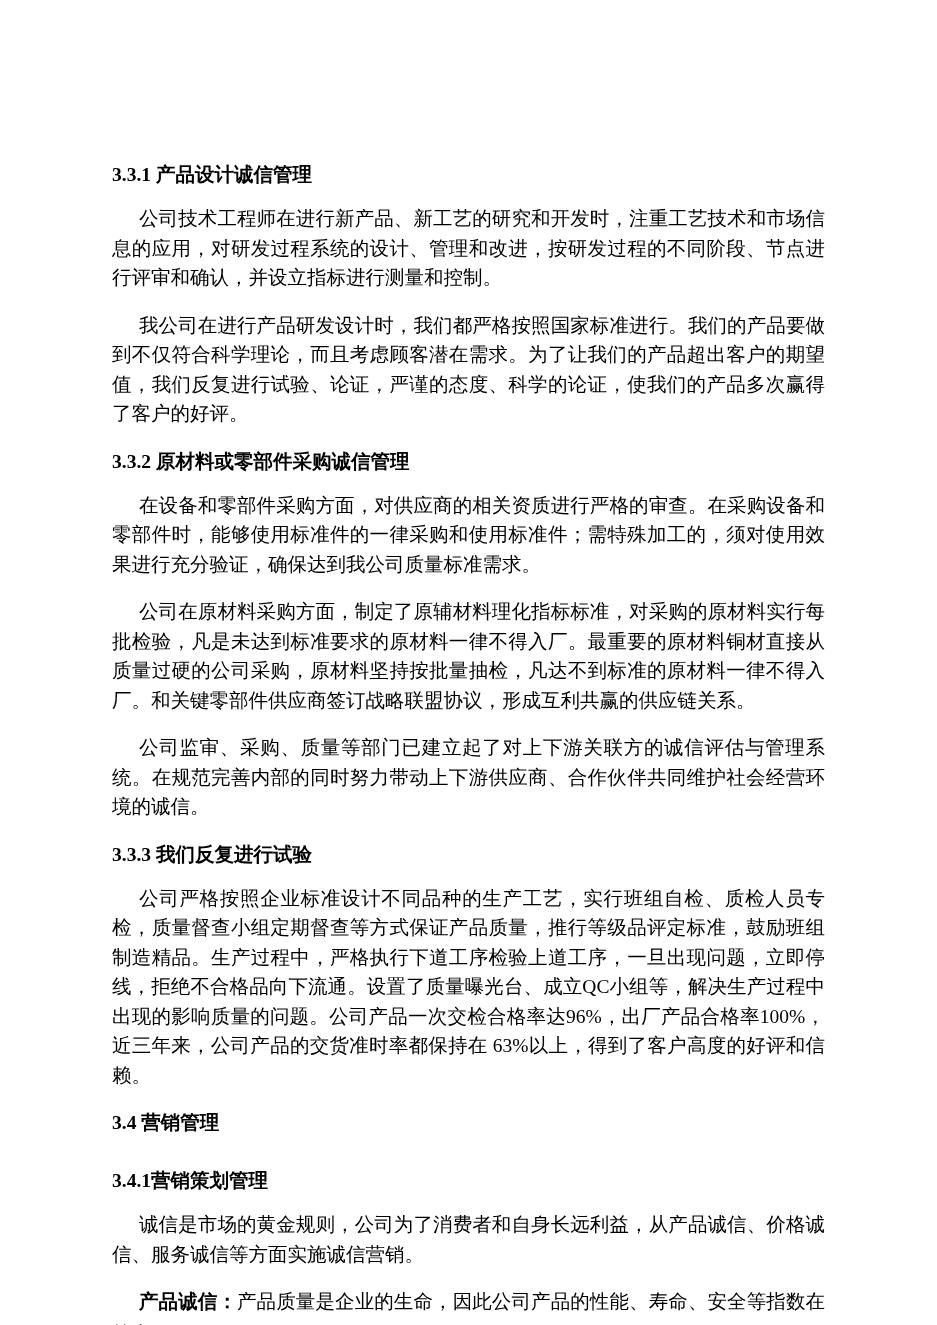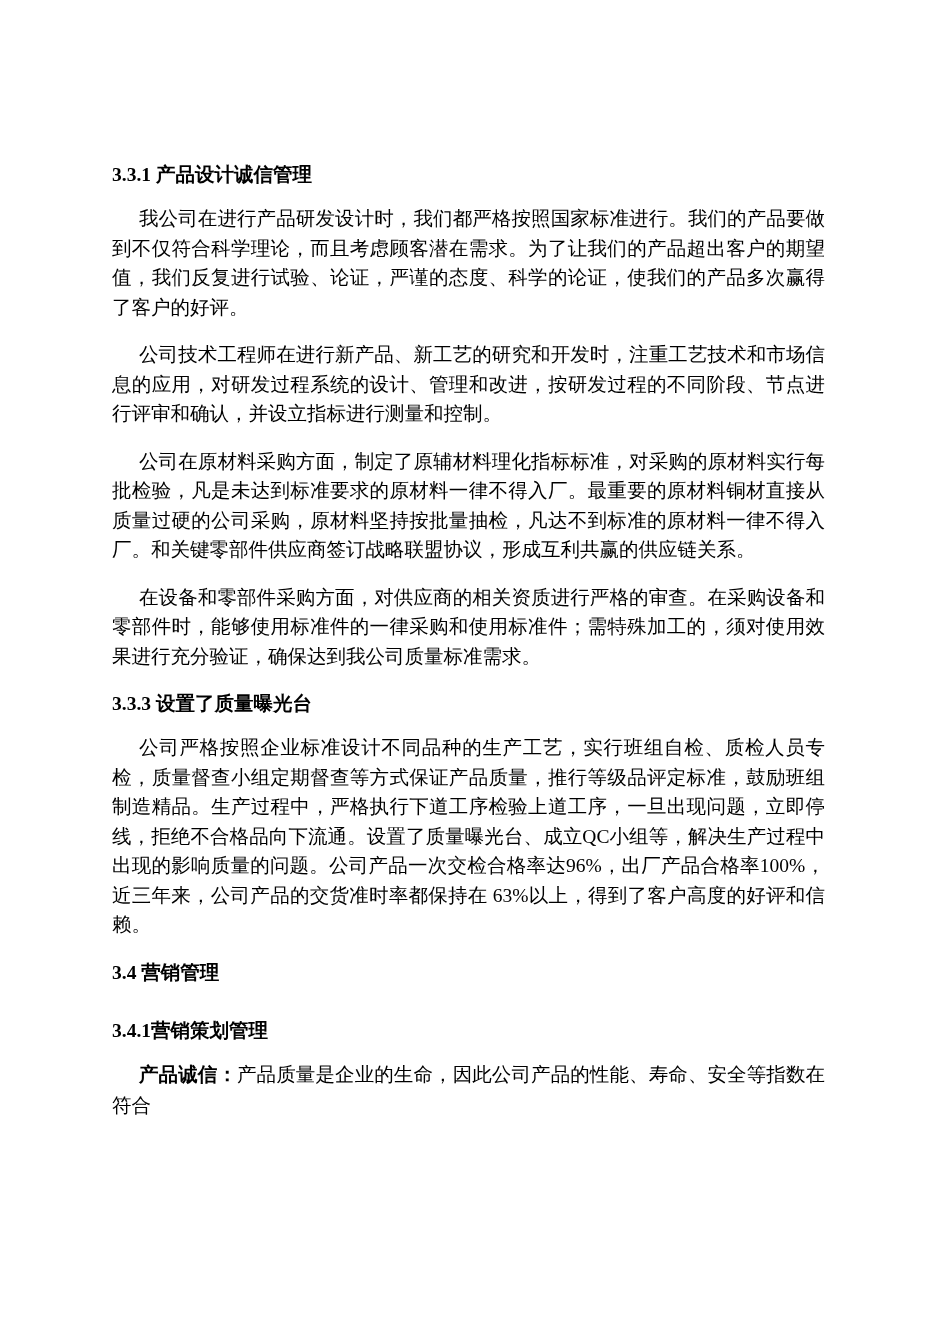--- a/index.html
+++ b/index.html
@@ -46,30 +46,33 @@
     font-family: Liberation Mono, monospace;
   }
 </style>
 </head>
 <body>
 
 <div class="page">
   <div class="content">
 
     <div class="heading">3.3.1 产品设计诚信管理</div>
+    <div class="para">公司技术工程师在进行新产品、新工艺的研究和开发时，注重工艺技术和市场信息的应用，对研发过程系统的设计、管理和改进，按研发过程的不同阶段、节点进行评审和确认，并设立指标进行测量和控制。</div>
     <div class="para">我公司在进行产品研发设计时，我们都严格按照国家标准进行。我们的产品要做到不仅符合科学理论，而且考虑顾客潜在需求。为了让我们的产品超出客户的期望值，我们反复进行试验、论证，严谨的态度、科学的论证，使我们的产品多次赢得了客户的好评。</div>
-    <div class="para">公司技术工程师在进行新产品、新工艺的研究和开发时，注重工艺技术和市场信息的应用，对研发过程系统的设计、管理和改进，按研发过程的不同阶段、节点进行评审和确认，并设立指标进行测量和控制。</div>
 
+    <div class="heading">3.3.2 原材料或零部件采购诚信管理</div>
+    <div class="para">在设备和零部件采购方面，对供应商的相关资质进行严格的审查。在采购设备和零部件时，能够使用标准件的一律采购和使用标准件；需特殊加工的，须对使用效果进行充分验证，确保达到我公司质量标准需求。</div>
     <div class="para">公司在原材料采购方面，制定了原辅材料理化指标标准，对采购的原材料实行每批检验，凡是未达到标准要求的原材料一律不得入厂。最重要的原材料铜材直接从质量过硬的公司采购，原材料坚持按批量抽检，凡达不到标准的原材料一律不得入厂。和关键零部件供应商签订战略联盟协议，形成互利共赢的供应链关系。</div>
-    <div class="para">在设备和零部件采购方面，对供应商的相关资质进行严格的审查。在采购设备和零部件时，能够使用标准件的一律采购和使用标准件；需特殊加工的，须对使用效果进行充分验证，确保达到我公司质量标准需求。</div>
+    <div class="para">公司监审、采购、质量等部门已建立起了对上下游关联方的诚信评估与管理系统。在规范完善内部的同时努力带动上下游供应商、合作伙伴共同维护社会经营环境的诚信。</div>
 
-    <div class="heading">3.3.3 设置了质量曝光台</div>
+    <div class="heading">3.3.3 我们反复进行试验</div>
     <div class="para">公司严格按照企业标准设计不同品种的生产工艺，实行班组自检、质检人员专检，质量督查小组定期督查等方式保证产品质量，推行等级品评定标准，鼓励班组制造精品。生产过程中，严格执行下道工序检验上道工序，一旦出现问题，立即停线，拒绝不合格品向下流通。设置了质量曝光台、成立QC小组等，解决生产过程中出现的影响质量的问题。公司产品一次交检合格率达96%，出厂产品合格率100%，近三年来，公司产品的交货准时率都保持在 63%以上，得到了客户高度的好评和信赖。</div>
 
     <div class="heading major">3.4 营销管理</div>
 
     <div class="heading minor2">3.4.1营销策划管理</div>
+    <div class="para">诚信是市场的黄金规则，公司为了消费者和自身长远利益，从产品诚信、价格诚信、服务诚信等方面实施诚信营销。</div>
     <div class="para">
       <span class="lead-bold">产品诚信：</span><span>产品质量是企业的生命，因此公司产品的性能、寿命、安全等指数在符合</span>
     </div>
 
   </div>
 </div>
 
 </body></html>

